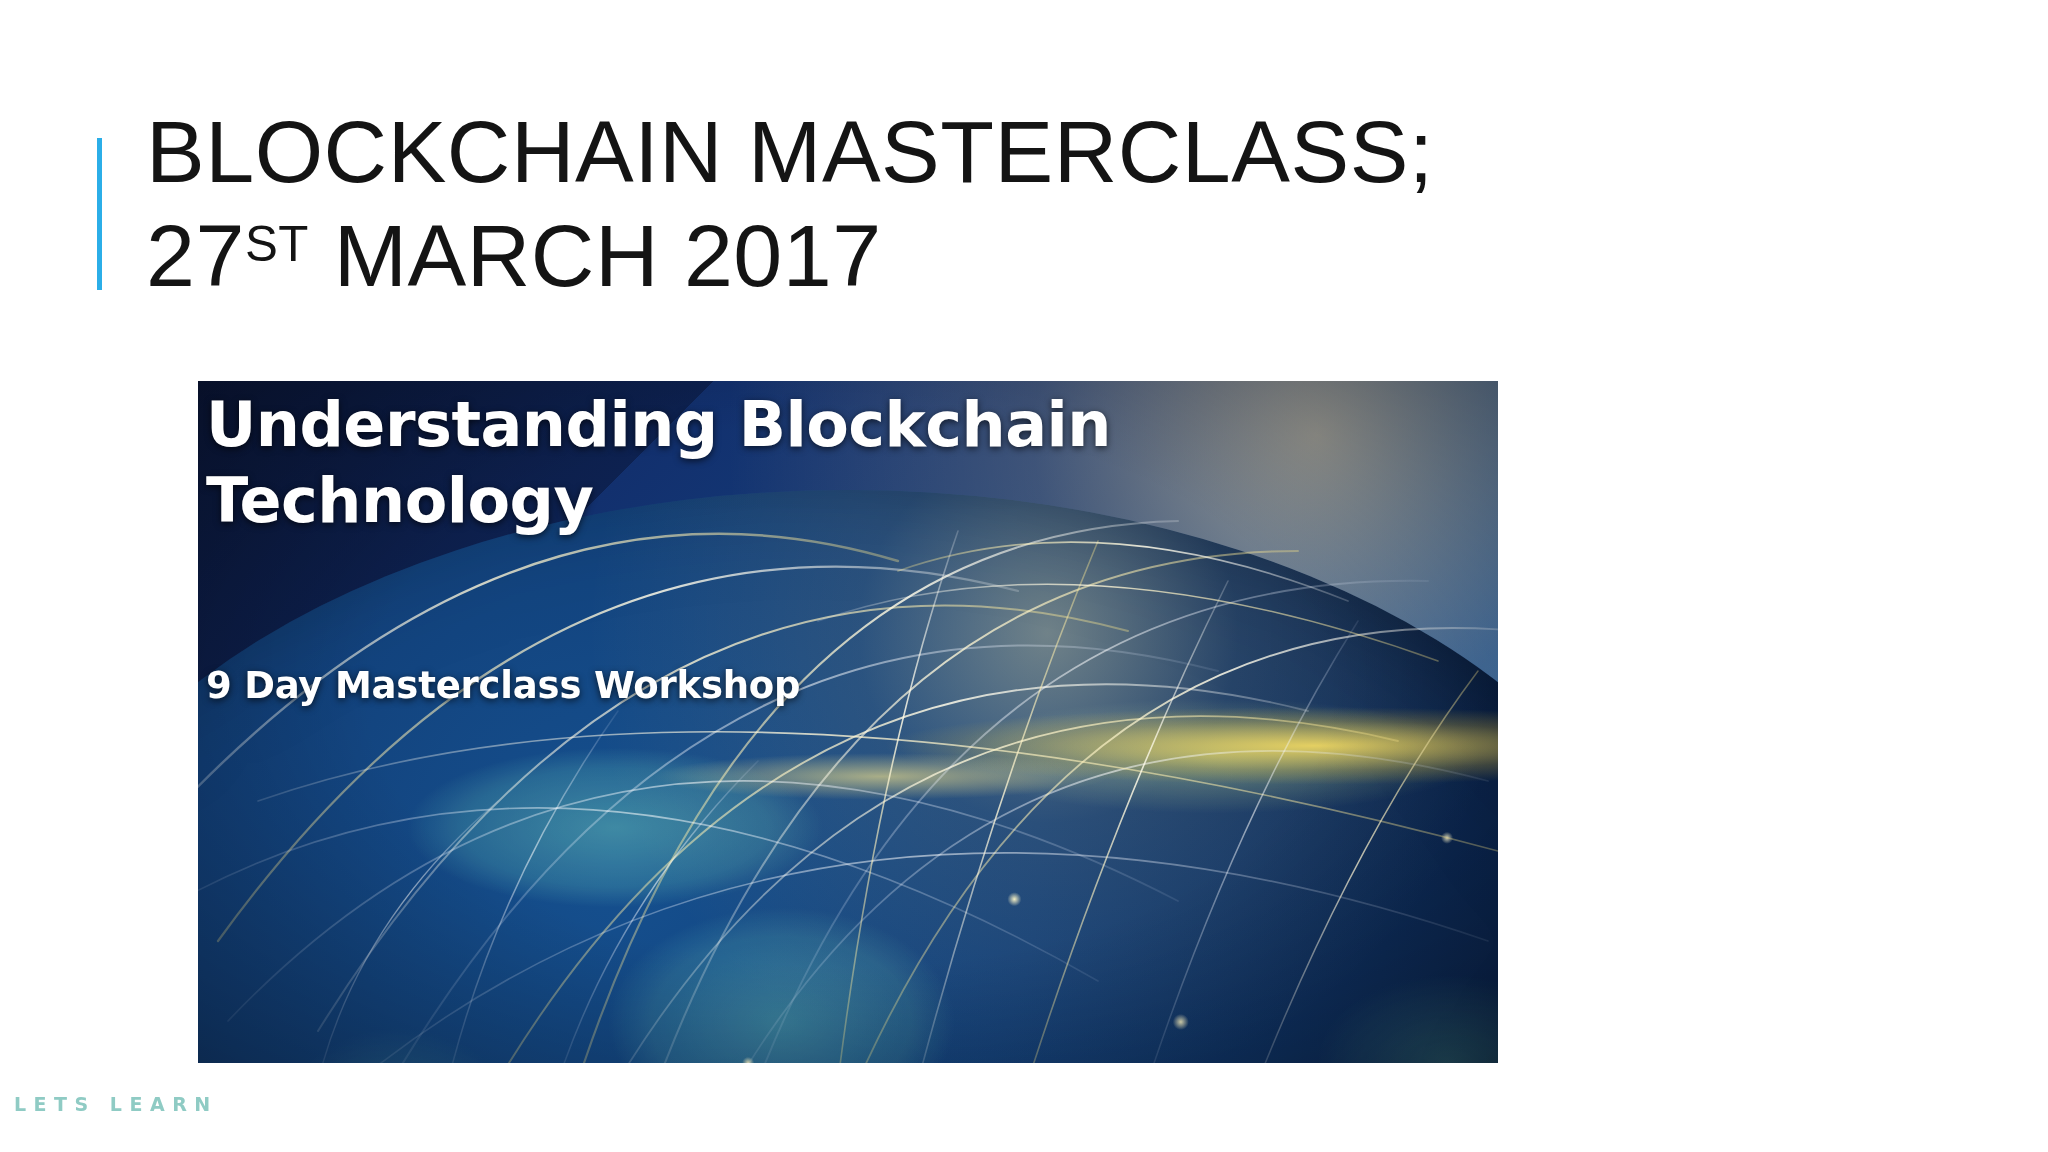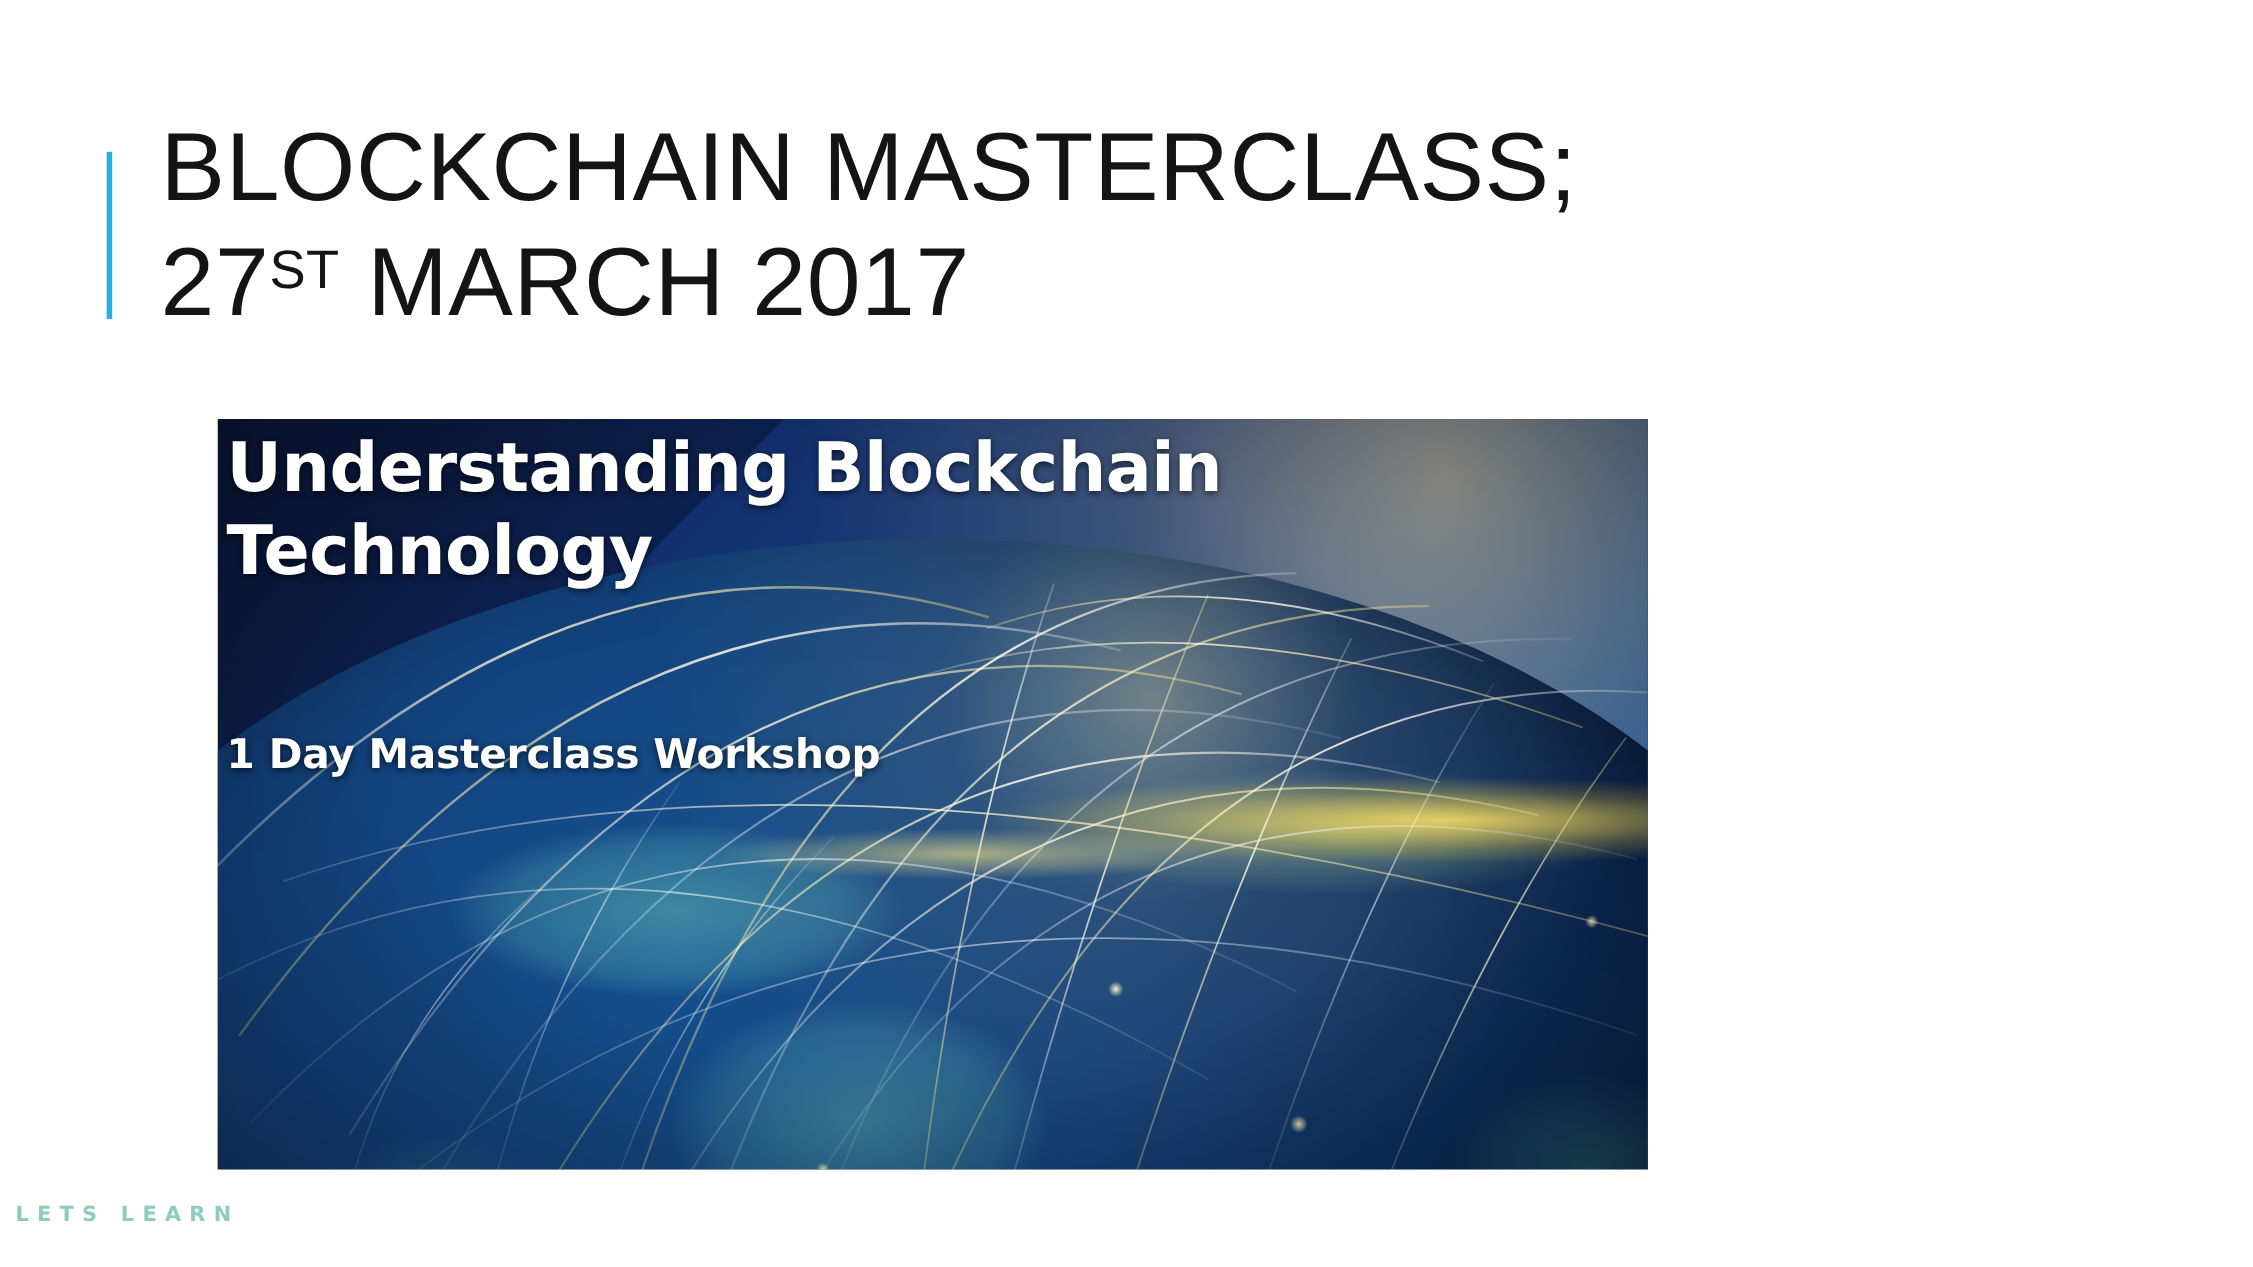--- a/index.html
+++ b/index.html
@@ -289,19 +289,19 @@
         <path d="M 620 240 Q 880 150 1240 280" stroke="url(#arcA)" stroke-width="1.6"></path>
       </g>
     </svg>
 
     <div class="art-vignette"></div>
   </div>
 
   <div class="promo-overlay">
     <div class="promo-heading">Understanding Blockchain
 Technology</div>
-    <div class="promo-sub">1 Day Masterclass Workshop</div>
+    <div class="promo-sub">9 Day Masterclass Workshop</div>
   </div>
 </div>
 
 <div class="brand-logo">
   <div class="brand-tagline">LETS LEARN</div>
 </div>
 
 </body></html>

